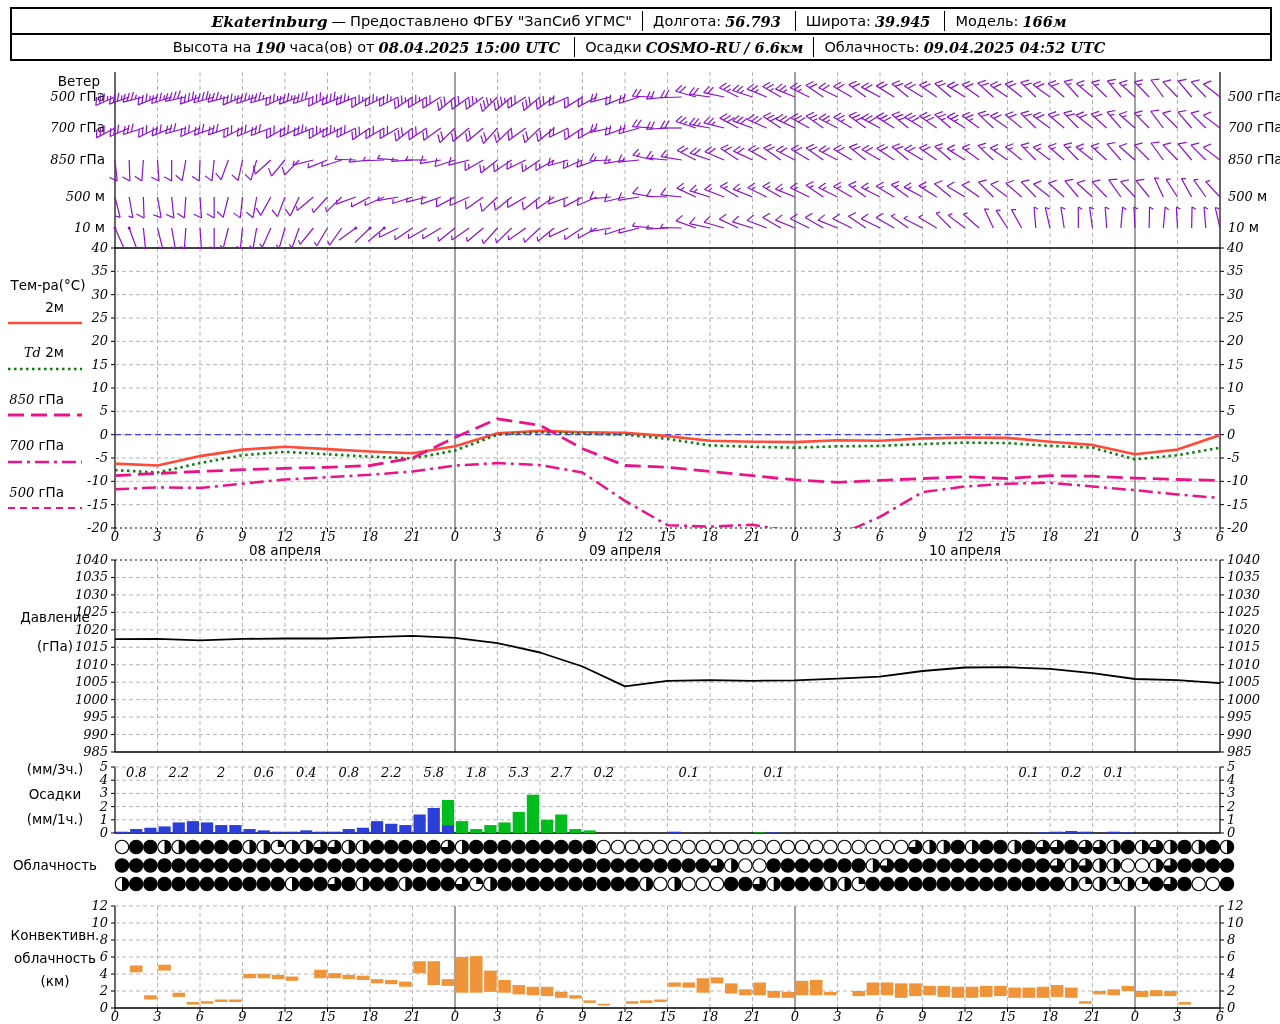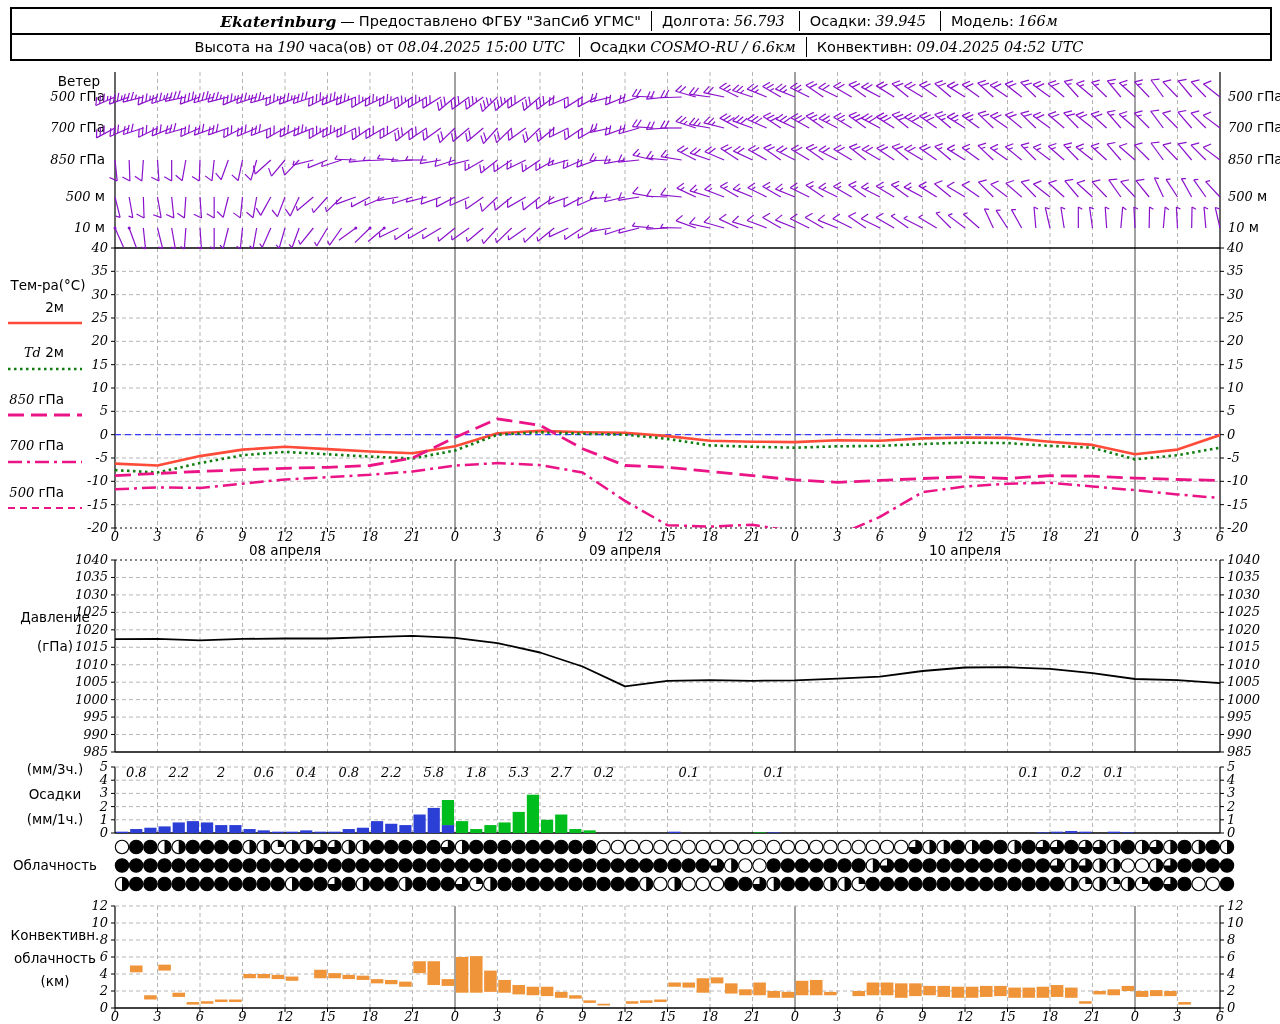--- a/index.html
+++ b/index.html
@@ -3,58 +3,58 @@
 <meta charset="utf-8">
 <style>
   html,body{margin:0;padding:0;background:#fff;}
   .page{position:relative;width:1280px;height:1024px;background:#fff;overflow:hidden;
         font-family:"DejaVu Sans",sans-serif;color:#000;}
   .header-box{position:absolute;left:10px;top:7px;width:1258px;border:2px solid #000;}
   .header-row{display:flex;align-items:center;justify-content:center;height:24px;font-size:14.5px;white-space:nowrap;}
   .header-row:first-child{border-bottom:2px solid #000;}
   .hsep{display:inline-block;width:1px;height:20px;background:#000;margin:0 10px;}
   .sp{margin:0 4px;}
-  .val{font-family:"DejaVu Serif",serif;font-style:italic;}
-  .valb{font-family:"DejaVu Serif",serif;font-style:italic;font-weight:normal;}
+  .val{font-family:"DejaVu Serif",serif;font-style:italic;font-weight:bold;}
+  .valb{font-family:"DejaVu Serif",serif;font-style:italic;font-weight:bold;}
   .station{font-family:"DejaVu Serif",serif;font-style:italic;font-weight:bold;font-size:15.5px;text-align:right;}
   svg text{fill:#000;}
   .tick{font:italic 13px "DejaVu Serif",serif;}
   .lbl{font:13.5px "DejaVu Sans",sans-serif;}
   .sum{font:italic 13px "DejaVu Serif",serif;}
 </style>
 </head>
 <body>
 
 <div class="page">
   <div class="header-box">
     <div class="header-row">
       <span class="station">Ekaterinburg</span>
       <span class="sp">—</span>
       <span>Предоставлено ФГБУ "ЗапСиб УГМС"</span>
       <span class="hsep"></span>
       <span>Долгота:</span>
       <span class="valb sp">56.793</span>
       <span class="hsep"></span>
-      <span>Осадки:</span>
+      <span>Широта:</span>
       <span class="valb sp">39.945</span>
       <span class="hsep"></span>
       <span>Модель:</span>
       <span class="val sp">166м</span>
     </div>
     <div class="header-row">
       <span>Высота на</span>
       <span class="val sp">190</span>
       <span>часа(ов) от</span>
       <span class="val sp">08.04.2025 15:00 UTC</span>
       <span class="hsep"></span>
       <span>Осадки</span>
       <span class="valb sp">COSMO-RU</span>
       <span class="valb">/ 6.6км</span>
       <span class="hsep"></span>
-      <span>Конвективн:</span>
+      <span>Облачность:</span>
       <span class="val sp">09.04.2025 04:52 UTC</span>
     </div>
   </div>
   <svg id="chart" width="1280" height="962" viewBox="0 62 1280 962" style="position:absolute;left:0;top:62px;">
       <defs>
         <clipPath id="tclip">
           <rect x="115" y="248" width="1105" height="280"></rect>
         </clipPath>
       </defs>
       <g>

